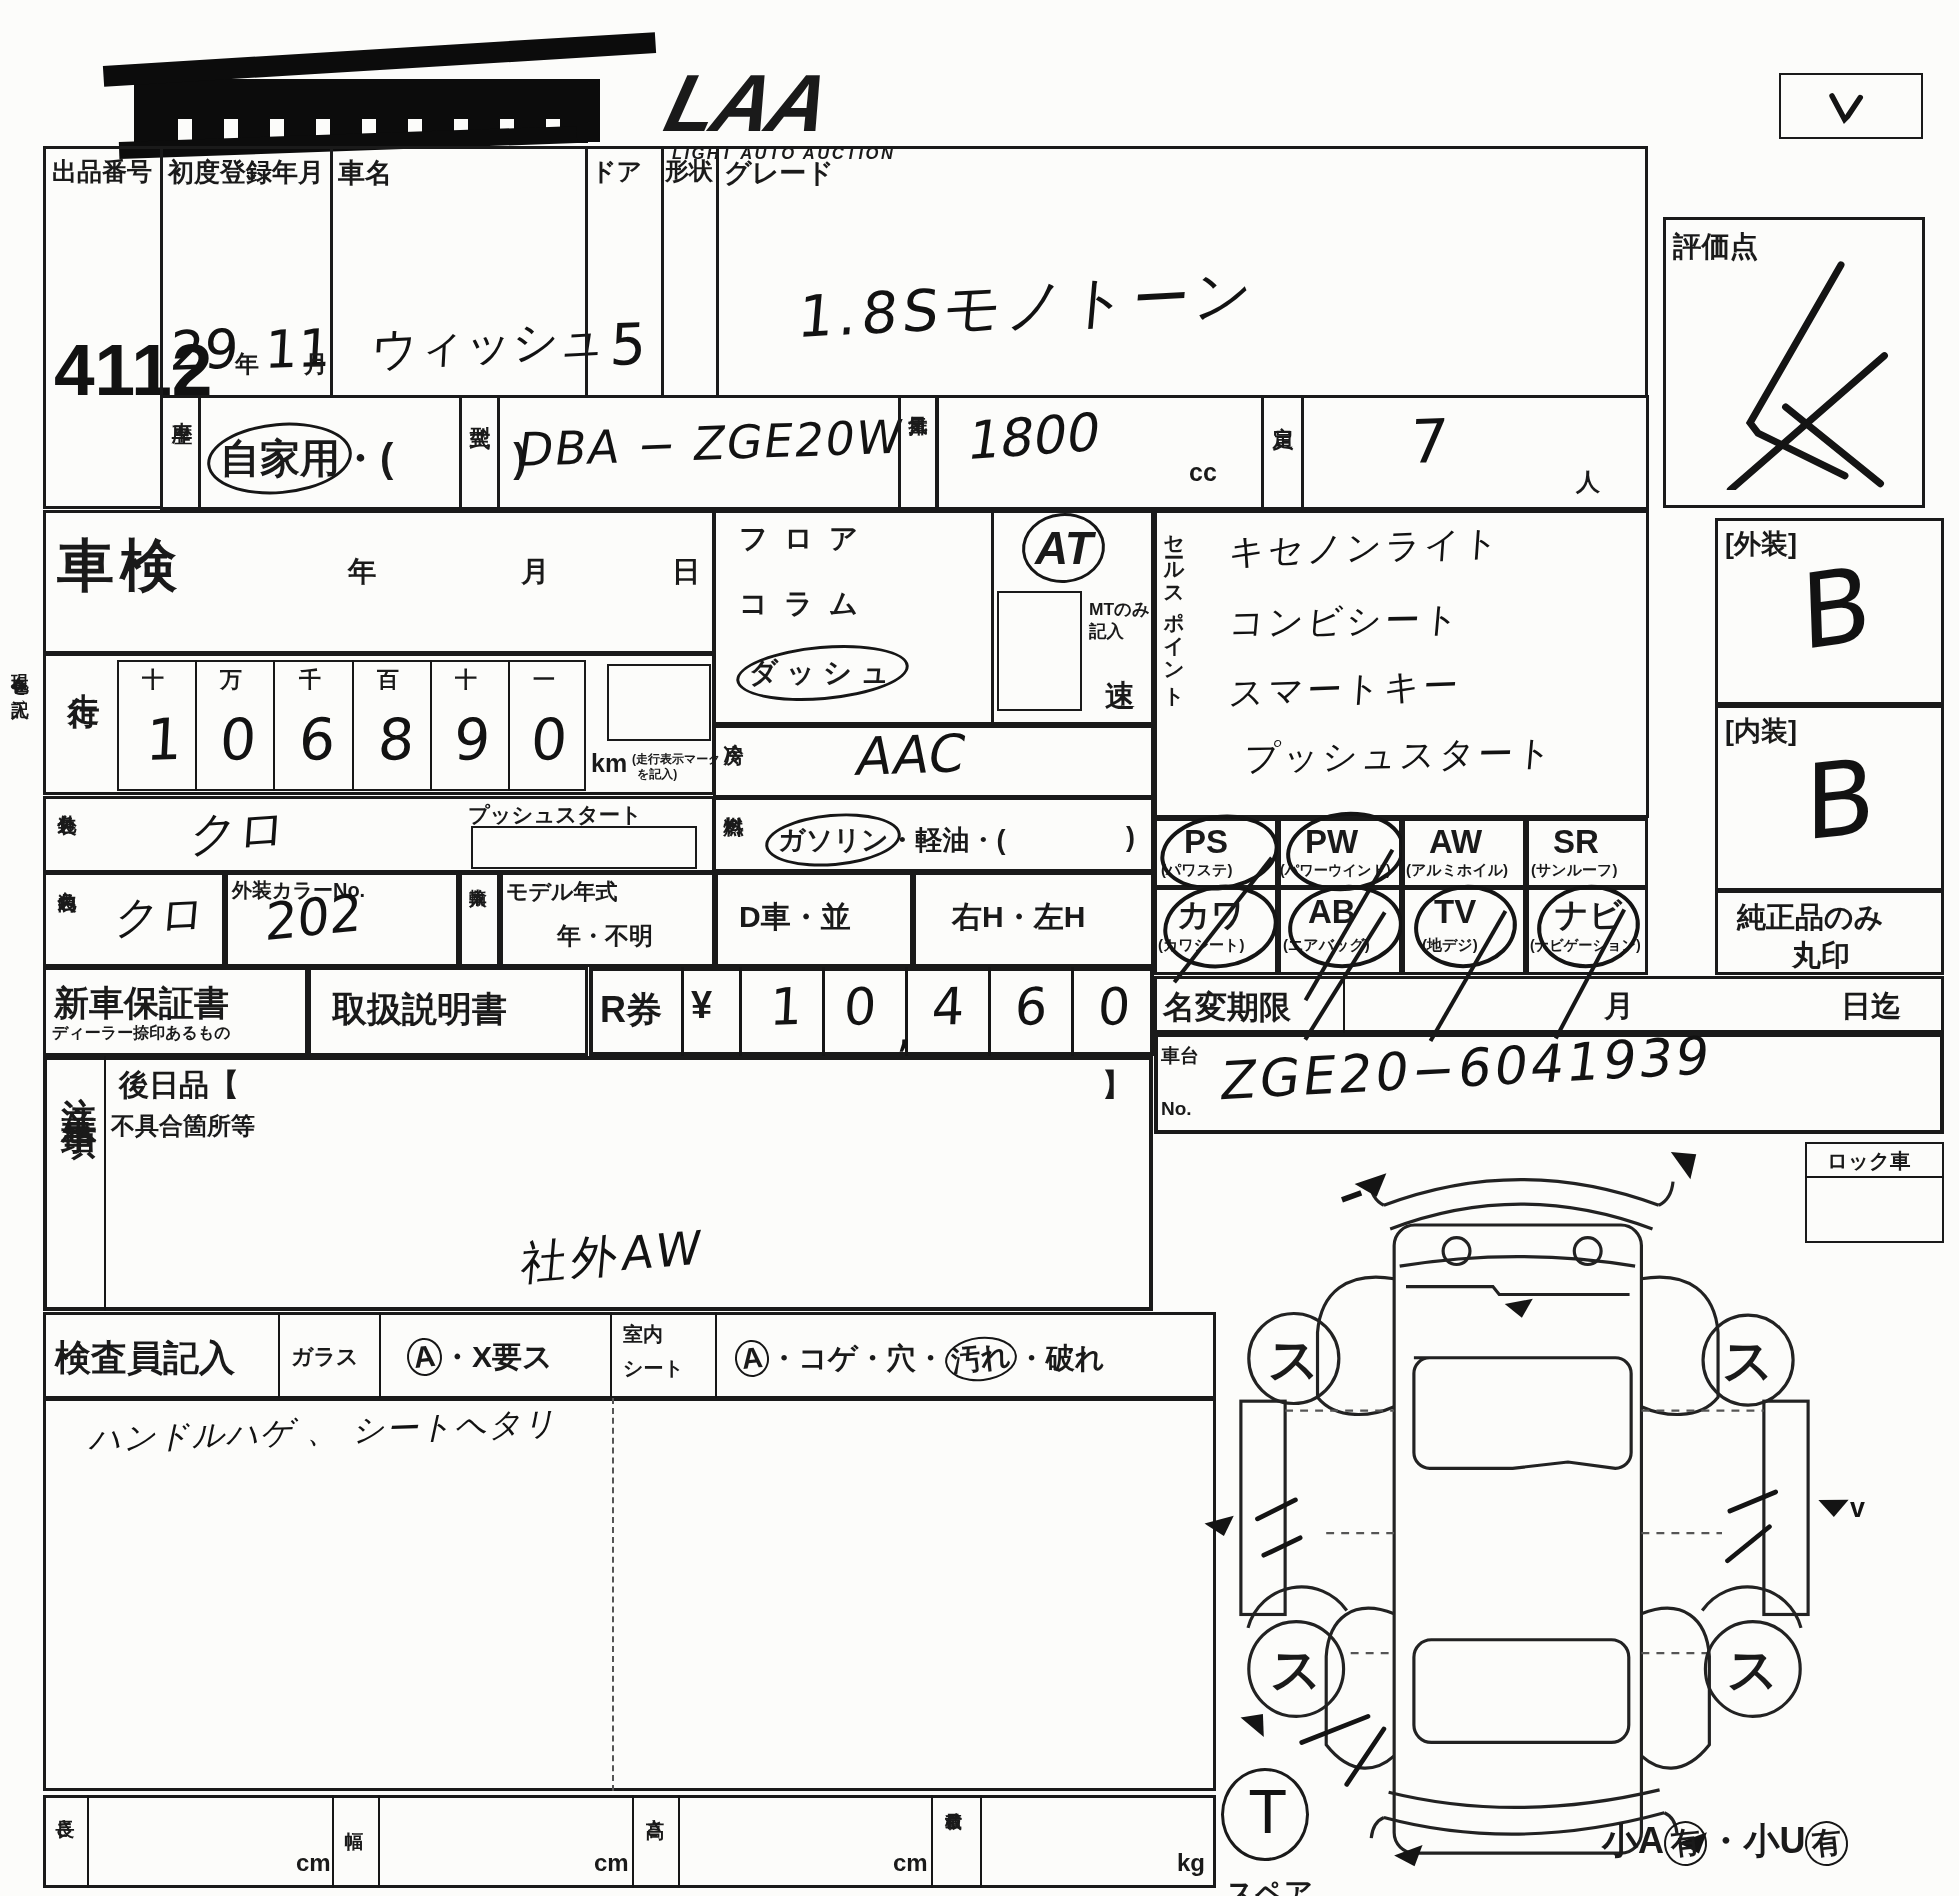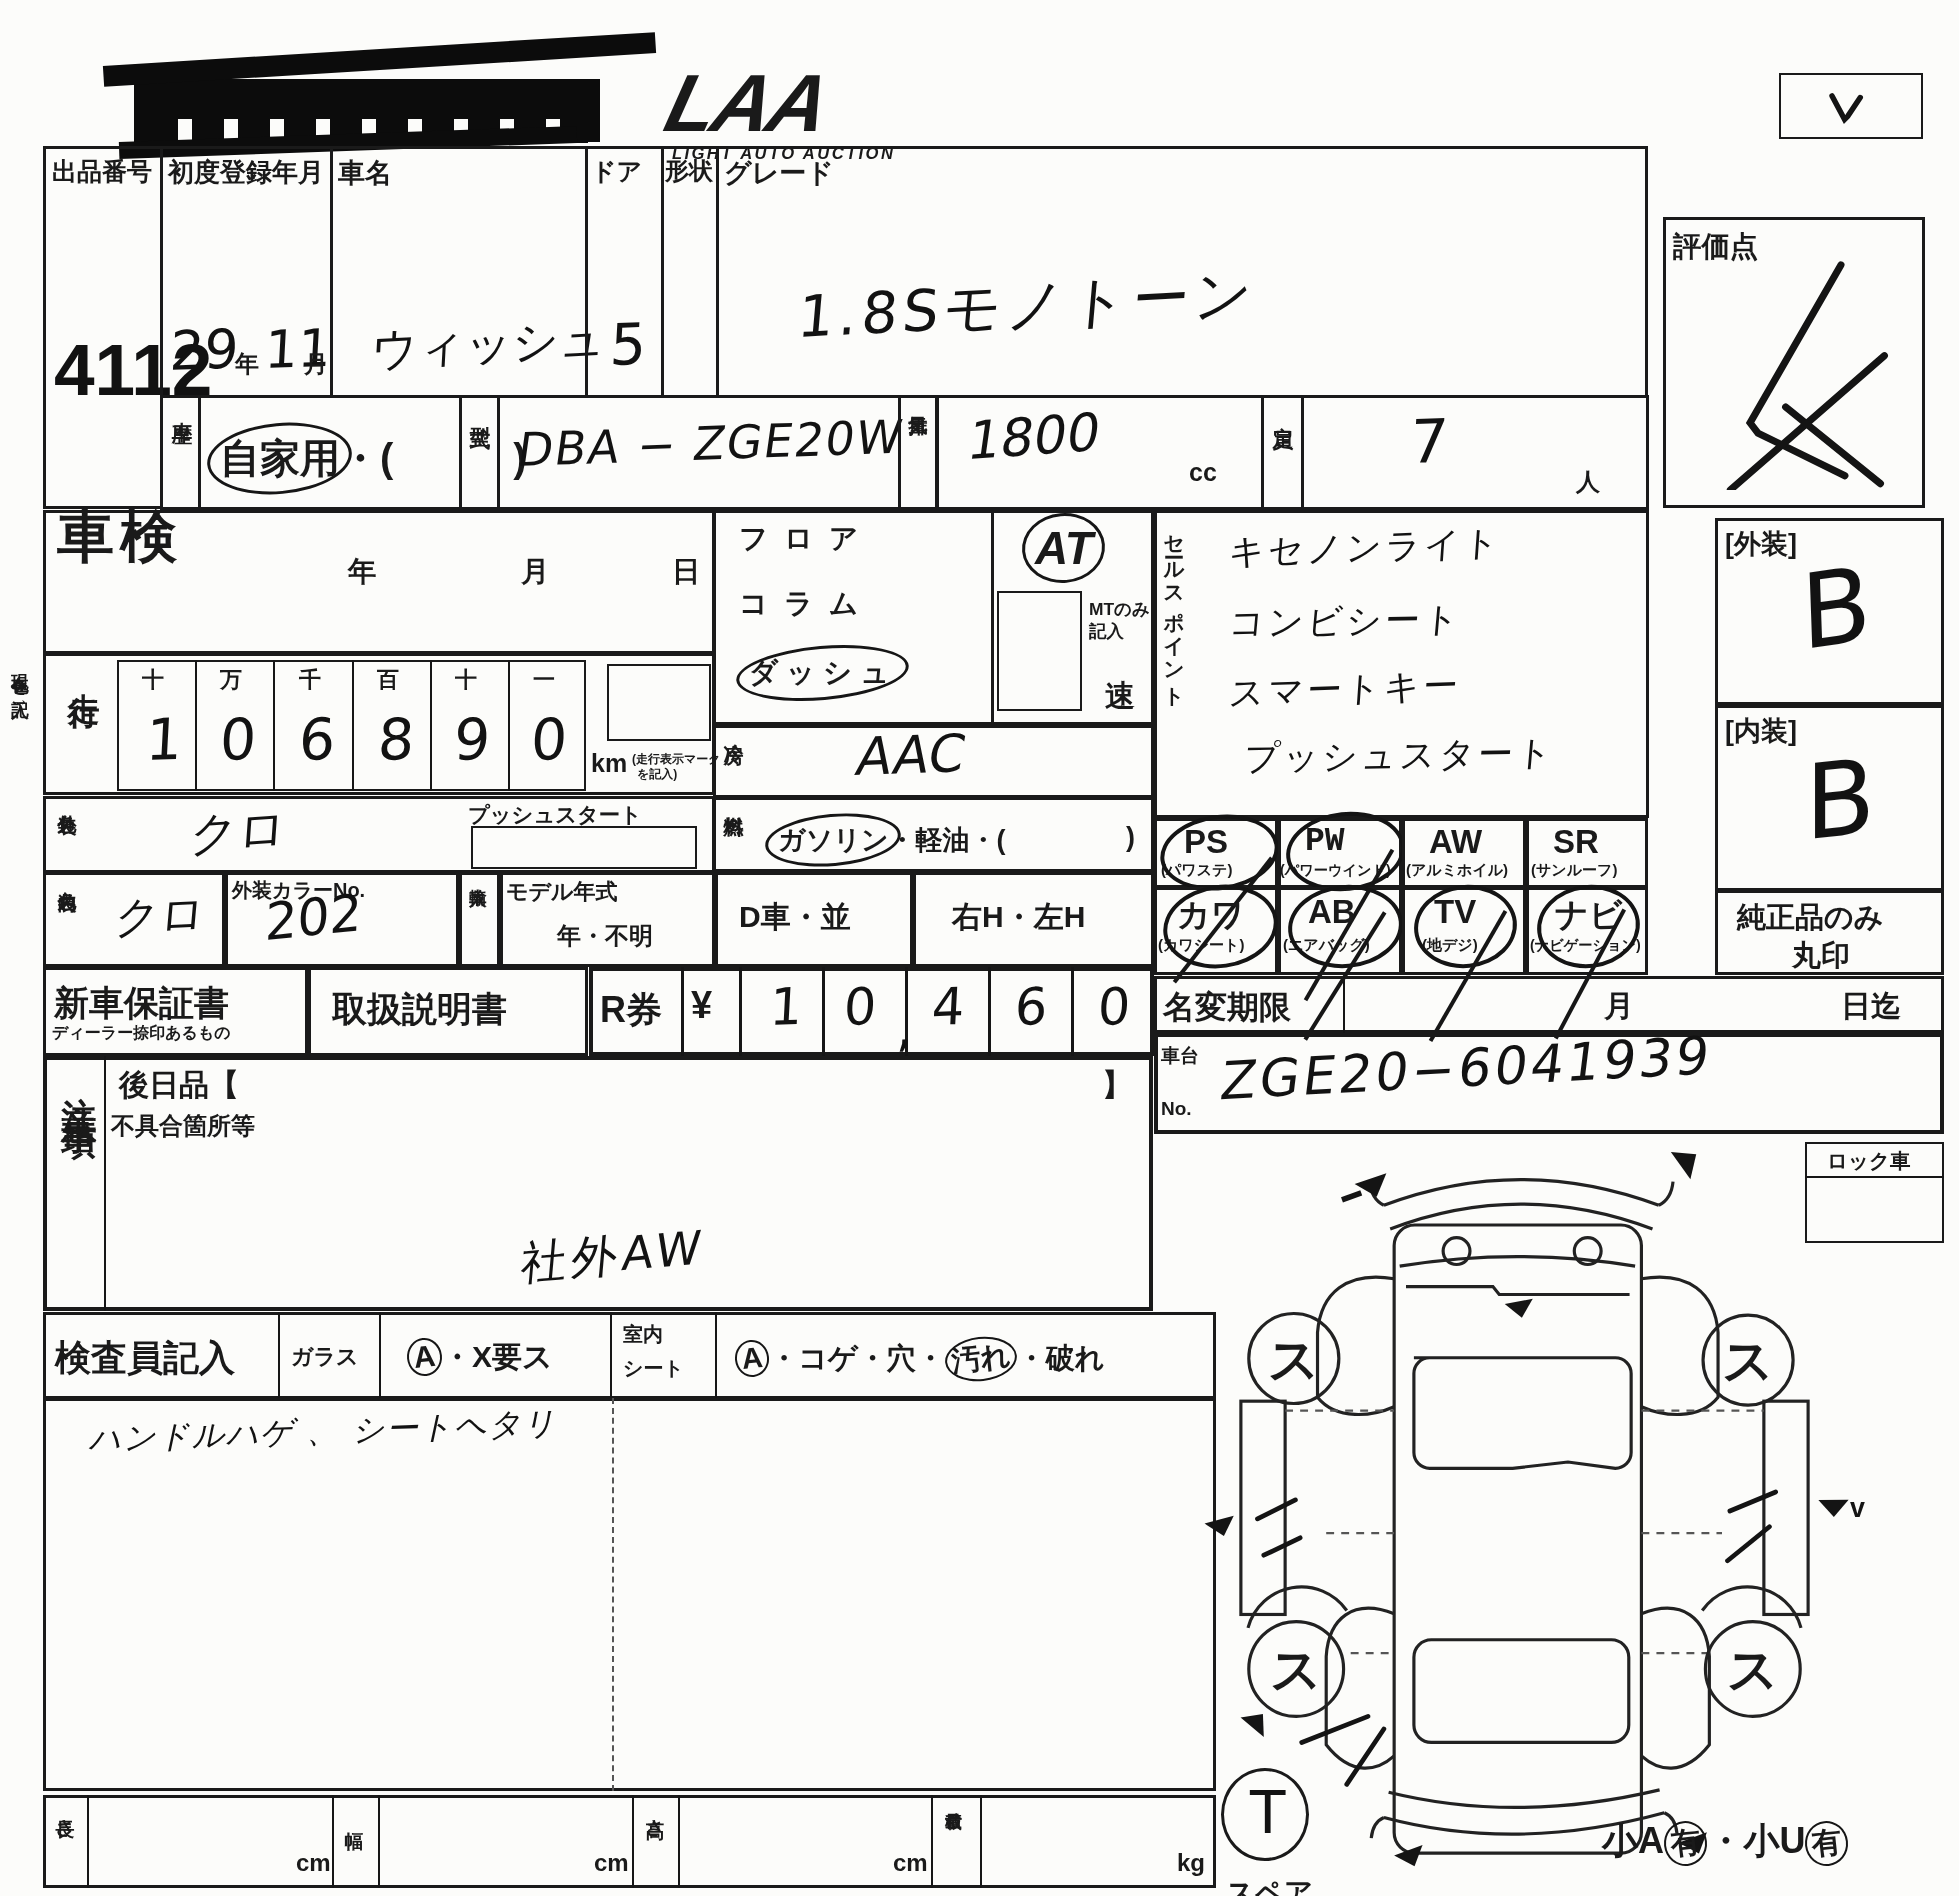--- a/index.html
+++ b/index.html
@@ -93,21 +93,21 @@
 
   <div class="cell" style="left:1663px;top:217px;width:262px;height:291px;"></div>
   <div class="lbl" style="left:1673px;top:228px;font-size:28.4px;">評価点</div>
   <svg width="229" height="237" viewBox="0 0 290 300" style="position:absolute;left:1683px;top:253px;">
     <path d="M200,15 L85,215 L95,228 L205,282" fill="none" stroke="#141414" stroke-width="9" stroke-linecap="round"></path>
     <path d="M60,300 L255,130" fill="none" stroke="#141414" stroke-width="9" stroke-linecap="round"></path>
     <path d="M130,195 L250,292" fill="none" stroke="#141414" stroke-width="9" stroke-linecap="round"></path>
   </svg>
 
   <div class="cell" style="left:43px;top:510px;width:672px;height:144px;"></div>
-  <div class="lbl" style="left:57px;top:499px;font-size:57px;letter-spacing:6.3px;">車検</div>
+  <div class="lbl" style="left:57px;top:528px;font-size:57px;letter-spacing:6.3px;">車検</div>
   <div class="lbl" style="left:348px;top:553px;font-size:28.4px;">年</div>
   <div class="lbl" style="left:521px;top:553px;font-size:28.4px;">月</div>
   <div class="lbl" style="left:672px;top:553px;font-size:28.4px;">日</div>
 
   <div class="cell" style="left:713px;top:510px;width:281px;height:215px;"></div>
   <div class="lbl" style="left:739px;top:520px;font-size:28.4px;letter-spacing:16px;">フロア</div>
   <div class="lbl" style="left:739px;top:585px;font-size:28.4px;letter-spacing:16px;">コラム</div>
   <div class="lbl" style="left:749px;top:654px;font-size:28.4px;letter-spacing:8px;">
     <span class="oval">ダッシュ</span>
   </div>
@@ -190,21 +190,21 @@
   <div class="hw" style="left:1229px;top:670px;font-size:35px;transform:rotate(-2deg) skewX(-6deg);letter-spacing:3.2px;">スマートキー</div>
   <div class="hw" style="left:1244px;top:735px;font-size:35px;transform:rotate(-1deg) skewX(-6deg);letter-spacing:3.2px;">プッシュスタート</div>
 
   <div class="cell" style="left:1154px;top:818px;width:124px;height:70px;"></div>
   <div class="lbl" style="left:1184px;top:823px;font-size:33px;">PS</div>
   <div class="txt" style="left:1161px;top:861px;font-size:15px;font-weight:bold;">(パワステ)</div>
   <div class="abs" style="left:1160px;top:815px;width:119px;height:75px;border:4px solid #141414;border-radius:50%;transform:rotate(-8deg);"></div>
   <div class="line" style="left:1221px;top:841px;width:4px;height:158px;transform:rotate(38deg);"></div>
 
   <div class="cell" style="left:1278px;top:818px;width:124px;height:70px;"></div>
-  <div class="lbl" style="left:1305px;top:823px;font-size:33px;font-family:Liberation Mono, monospace;">PW</div>
+  <div class="lbl" style="left:1305px;top:823px;font-size:33px;">PW</div>
   <div class="txt" style="left:1280px;top:861px;font-size:14.2px;font-weight:bold;">(パワーウインド)</div>
   <div class="abs" style="left:1286px;top:812px;width:119px;height:79px;border:4px solid #141414;border-radius:50%;transform:rotate(-6deg);"></div>
   <div class="line" style="left:1347px;top:838px;width:4px;height:174px;transform:rotate(30deg);"></div>
 
   <div class="cell" style="left:1402px;top:818px;width:124px;height:70px;"></div>
   <div class="lbl" style="left:1429px;top:823px;font-size:33px;">AW</div>
   <div class="txt" style="left:1406px;top:861px;font-size:15px;font-weight:bold;">(アルミホイル)</div>
 
   <div class="cell" style="left:1526px;top:818px;width:122px;height:70px;"></div>
   <div class="lbl" style="left:1553px;top:823px;font-size:33px;">SR</div>

